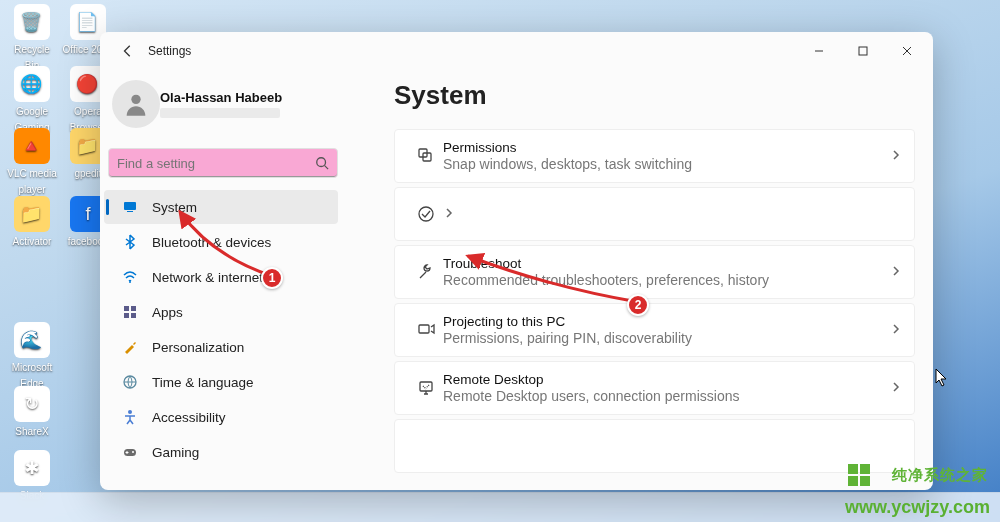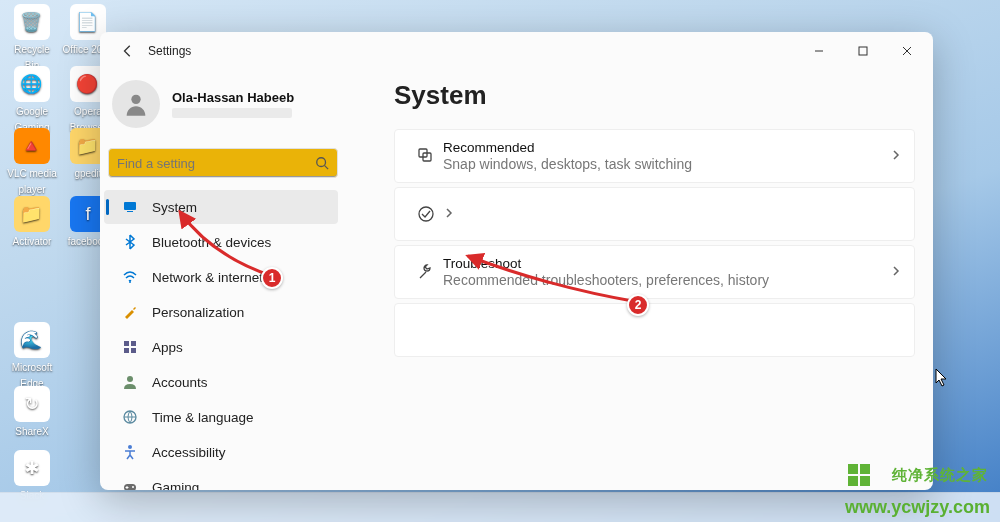--- a/index.html
+++ b/index.html
@@ -22,27 +22,27 @@
   .tb-back svg { width:14px; height:14px; stroke:#333; stroke-width:1.5; fill:none;}
   .tb-title { font-size: 12px; color:#222; margin-left:6px;}
   .tb-spacer { flex:1;}
   .tb-btn { width:44px; height:30px; display:flex; align-items:center; justify-content:center; cursor:pointer;}
   .tb-btn svg { width:10px; height:10px; stroke:#333; stroke-width:1; fill:none;}
 
   .body { flex:1; display:flex; overflow:hidden;}
 
   
   .sidebar { width: 254px; padding: 0 12px 0 0; overflow:hidden; position:relative;}
-  .profile { display:flex; align-items:center; gap:12px; padding: 10px 12px 16px 12px;}
+  .profile { display:flex; align-items:center; padding: 10px 12px 16px 12px;}
   .avatar { width:48px; height:48px; border-radius:50%; background:#e5e5e5; display:flex; align-items:center; justify-content:center;}
   .avatar svg { width:28px; height:28px; fill:#888;}
   .prof-name { font-size: 13px; color:#111; font-weight:600;}
   .prof-sub { width:120px; height:10px; background:#eaeaea; border-radius:2px; margin-top:3px;}
 
-  .search { margin: 4px 4px 8px 8px; background:#eab308; border:1px solid #e0e0e0; border-radius:4px; height:30px; display:flex; align-items:center; padding:0 8px; box-shadow: inset 0 -1px 0 #999;}
+  .search { margin: 4px 4px 8px 8px; background:#f9a8d4; border:1px solid #e0e0e0; border-radius:4px; height:30px; display:flex; align-items:center; padding:0 8px; box-shadow: inset 0 -1px 0 #999;}
   .search input { flex:1; border:none; outline:none; font-size:13px; background:transparent; color:#333;}
   .search svg { width:14px; height:14px; stroke:#555; stroke-width:1.5; fill:none;}
 
   .nav { padding-top:4px;}
   .nav-item { height:34px; display:flex; align-items:center; gap:14px; padding:0 10px 0 18px; font-size:13.5px; color:#222; border-radius:4px; margin:0 4px 1px 4px; cursor:pointer; position:relative;}
   .nav-item.selected { background:#eaeaea;}
   .nav-item.selected::before { content:""; position:absolute; left:2px; top:9px; bottom:9px; width:3px; background:#0067c0; border-radius:2px;}
   .nav-ico { width:16px; display:flex; justify-content:center;}
 
   
@@ -194,45 +194,36 @@
               <svg width="16" height="16" viewBox="0 0 16 16">
                 <path d="M2 6 Q8 0 14 6 M4 9 Q8 5 12 9 M7 12 Q8 11 9 12" stroke="#0078d4" stroke-width="1.5" fill="none"></path>
                 <circle cx="8" cy="13" r="1" fill="#0078d4"></circle>
               </svg>
             </span>
             <span>Network &amp; internet</span>
           </div>
           <div class="nav-item">
             <span class="nav-ico">
               <svg width="16" height="16" viewBox="0 0 16 16">
-                <path d="M3 13 L10 6 L12 8 L5 15 Z" fill="#d98f00"></path>
-                <path d="M11 5 L13 3 L14 4 L12 6" fill="#d98f00"></path>
-              </svg>
-            </span>
-            <span>Personalization</span>
-          </div>
-          <div class="nav-item">
-            <span class="nav-ico">
-              <svg width="16" height="16" viewBox="0 0 16 16">
                 <rect x="2" y="2" width="5" height="5" fill="#5b5b8a"></rect>
                 <rect x="9" y="2" width="5" height="5" fill="#5b5b8a"></rect>
                 <rect x="2" y="9" width="5" height="5" fill="#5b5b8a"></rect>
                 <rect x="9" y="9" width="5" height="5" fill="#5b5b8a"></rect>
               </svg>
             </span>
             <span>Apps</span>
           </div>
           <div class="nav-item">
             <span class="nav-ico">
               <svg width="16" height="16" viewBox="0 0 16 16">
-                <circle cx="8" cy="5" r="3" fill="#6b8e6b"></circle>
-                <path d="M2 15 Q2 10 8 10 Q14 10 14 15" fill="#6b8e6b"></path>
-              </svg>
-            </span>
-            <span>Accounts</span>
+                <path d="M3 13 L10 6 L12 8 L5 15 Z" fill="#d98f00"></path>
+                <path d="M11 5 L13 3 L14 4 L12 6" fill="#d98f00"></path>
+              </svg>
+            </span>
+            <span>Personalization</span>
           </div>
           <div class="nav-item">
             <span class="nav-ico">
               <svg width="16" height="16" viewBox="0 0 16 16">
                 <circle cx="8" cy="8" r="6" stroke="#5b8aa0" stroke-width="1.3" fill="none"></circle>
                 <path d="M2 8 H14 M8 2 Q12 8 8 14 Q4 8 8 2" stroke="#5b8aa0" stroke-width="1" fill="none"></path>
               </svg>
             </span>
             <span>Time &amp; language</span>
           </div>
@@ -262,21 +253,21 @@
       <div class="page-title">System</div>
       <div id="cards">
           <div class="card">
     <div class="card-ico">
               <svg viewBox="0 0 18 18">
                 <rect x="2" y="2" width="8" height="8" rx="1"></rect>
                 <rect x="6" y="6" width="8" height="8" rx="1"></rect>
               </svg>
             </div>
     <div class="card-txt">
-      <div class="card-title">Recommended</div>
+      <div class="card-title">Permissions</div>
       <div class="card-sub">Snap windows, desktops, task switching</div>
     </div>
     <div class="card-chev"><svg viewBox="0 0 12 12">
                 <path d="M4 2 L8 6 L4 10"></path>
               </svg></div>
           </div>
           <div class="card">
     <div class="card-ico">
               <svg viewBox="0 0 18 18">
                 <circle cx="9" cy="9" r="7"></circle>
@@ -289,20 +280,51 @@
           </div>
           <div class="card">
     <div class="card-ico">
               <svg viewBox="0 0 18 18">
                 <path d="M13 5 a3 3 0 1 1 -3 -3 L8 4 L10 6 Z M9 9 L3 15"></path>
               </svg>
             </div>
     <div class="card-txt">
       <div class="card-title">Troubleshoot</div>
       <div class="card-sub">Recommended troubleshooters, preferences, history</div>
+    </div>
+    <div class="card-chev"><svg viewBox="0 0 12 12">
+                <path d="M4 2 L8 6 L4 10"></path>
+              </svg></div>
+          </div>
+          <div class="card">
+    <div class="card-ico">
+              <svg viewBox="0 0 18 18">
+                <rect x="2" y="4" width="10" height="8" rx="1"></rect>
+                <path d="M14 6 L17 4 L17 12 L14 10"></path>
+              </svg>
+            </div>
+    <div class="card-txt">
+      <div class="card-title">Projecting to this PC</div>
+      <div class="card-sub">Permissions, pairing PIN, discoverability</div>
+    </div>
+    <div class="card-chev"><svg viewBox="0 0 12 12">
+                <path d="M4 2 L8 6 L4 10"></path>
+              </svg></div>
+          </div>
+          <div class="card">
+    <div class="card-ico">
+              <svg viewBox="0 0 18 18">
+                <rect x="3" y="3" width="12" height="9" rx="1"></rect>
+                <path d="M7 15 H11 M9 12 V15"></path>
+                <path d="M6 7 L9 10 M12 6 L9 9" stroke-dasharray="1 1"></path>
+              </svg>
+            </div>
+    <div class="card-txt">
+      <div class="card-title">Remote Desktop</div>
+      <div class="card-sub">Remote Desktop users, connection permissions</div>
     </div>
     <div class="card-chev"><svg viewBox="0 0 12 12">
                 <path d="M4 2 L8 6 L4 10"></path>
               </svg></div>
           </div>
           <div class="card">
     
     
     </div>
         </div>

